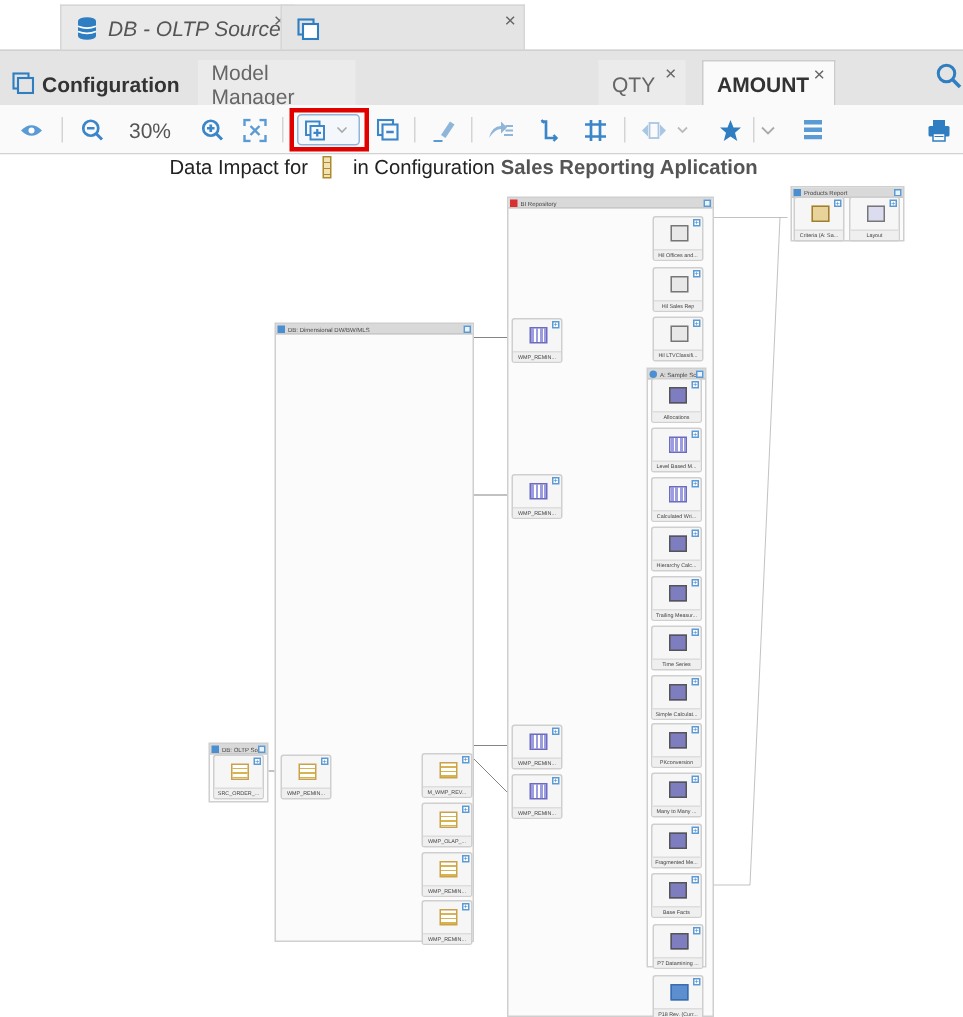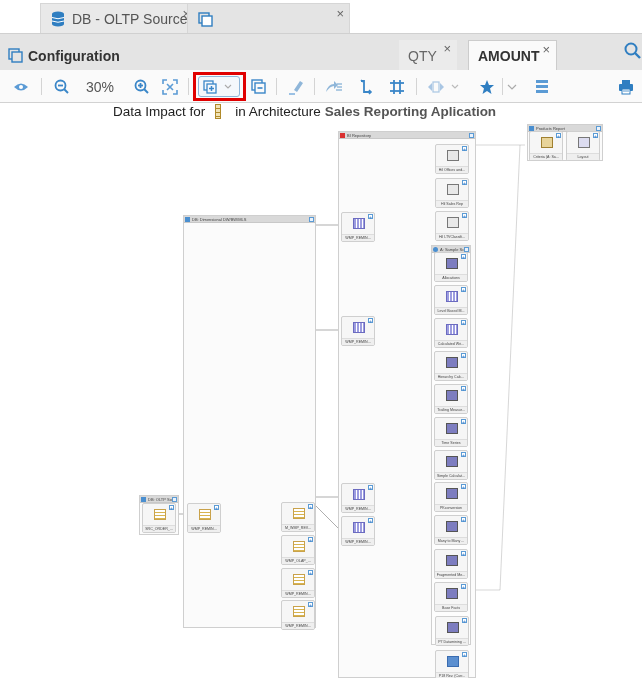--- a/index.html
+++ b/index.html
@@ -31,21 +31,21 @@
   .node { position: absolute; width: 34px; height: 30px; background: #f6f6f6; border: 1px solid #cfcfcf; border-radius: 2px; }
   .node .lbl { position: absolute; left: 0; right: 0; bottom: 0; height: 7px; font-size: 3.6px; line-height: 7px; text-align: center; color: #444; border-top: 1px solid #ddd; background: #efefef; white-space: nowrap; overflow: hidden; }
   .node .plus { position: absolute; right: 1px; top: 1px; width: 5px; height: 5px; border: 1px solid #5b9bd5; background: #fff; font-size: 5px; line-height: 4px; color: #3a7bc8; text-align: center; }
   .node .ic { position: absolute; left: 11px; top: 5px; width: 12px; height: 11px; }
   svg.wires { position: absolute; left: 0; top: 0; }
 </style>
 </head>
 <body>
 
 <div class="doc-tabs">
-  <div class="doc-tab" style="left:40px;width:156px;">
+  <div class="doc-tab" style="left:40px;width:156px;font-style:italic;">
     <span class="ico">
       <svg width="14" height="16" viewBox="0 0 14 16">
           <ellipse cx="7" cy="3" rx="6" ry="2.5" fill="#2f7ec1"></ellipse>
           <rect x="1" y="3" width="12" height="10" fill="#2f7ec1"></rect>
           <ellipse cx="7" cy="13" rx="6" ry="2.5" fill="#2f7ec1"></ellipse>
           <path d="M1 6.5 Q7 9 13 6.5 M1 10 Q7 12.5 13 10" stroke="#fff" stroke-width="1" fill="none"></path>
         </svg>
     </span>
     <span>DB - OLTP Source</span>
     <span class="x">×</span>
@@ -64,20 +64,23 @@
 <div class="sub-bar">
   <div class="sub-tab config" style="left:2px;">
     <span style="margin-right:5px;display:inline-flex;">
       <svg width="15" height="15" viewBox="0 0 15 15">
           <rect x="1" y="1" width="10" height="10" fill="none" stroke="#2f7ec1" stroke-width="1.4"></rect>
           <rect x="4" y="4" width="10" height="10" fill="#e4e4e4" stroke="#2f7ec1" stroke-width="1.4"></rect>
         </svg>
     </span>
     <span>Configuration</span>
   </div>
+  <div class="sub-tab" style="left:132px;width:105px;">
+    <span>Model Manager</span>
+  </div>
   <div class="sub-tab" style="left:399px;width:58px;">
     <span>QTY</span>
     <span class="x">×</span>
   </div>
   <div class="sub-tab active" style="left:468px;width:89px;">
     <span>AMOUNT</span>
     <span class="x">×</span>
   </div>
   <div style="position:absolute;left:624px;top:8px;">
     <svg width="18" height="18" viewBox="0 0 18 18">
@@ -202,21 +205,21 @@
     <path d="M26 8 L29 11 L32 8" fill="none" stroke="#aaa" stroke-width="1.1"></path>
   </svg>
 </div>
 <div class="hl-box"></div>
 
 <div class="canvas"></div>
 
 <div class="title-line">
   <span>Data Impact for</span>
   <span style="display:inline-block;width:6px;height:15px;border:1px solid #b08a2a;margin:0 10px;background:repeating-linear-gradient(#f1e3b5 0 3px,#b08a2a 3px 4px);"></span>
-  <span style="margin-left:4px;">in Architecture</span>
+  <span style="margin-left:4px;">in Configuration</span>
   <span class="cfg" style="margin-left:4px;">Sales Reporting Aplication</span>
 </div>
 
 <svg class="wires" width="642" height="678">
   <g stroke="#777" stroke-width="0.6" fill="none">
     <line x1="175" y1="514" x2="188" y2="514"></line>
 
     <path d="M220 515 L280 515"></path>
       <path d="M220 515 L280 545"></path>
       <path d="M220 515 L280 580"></path>

